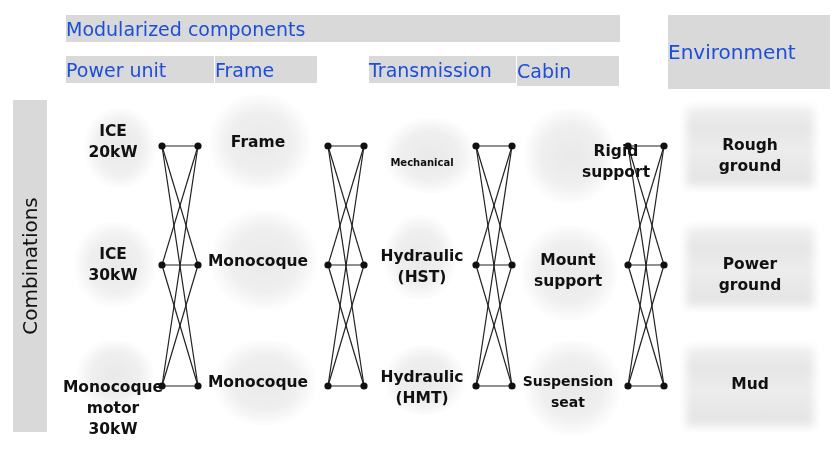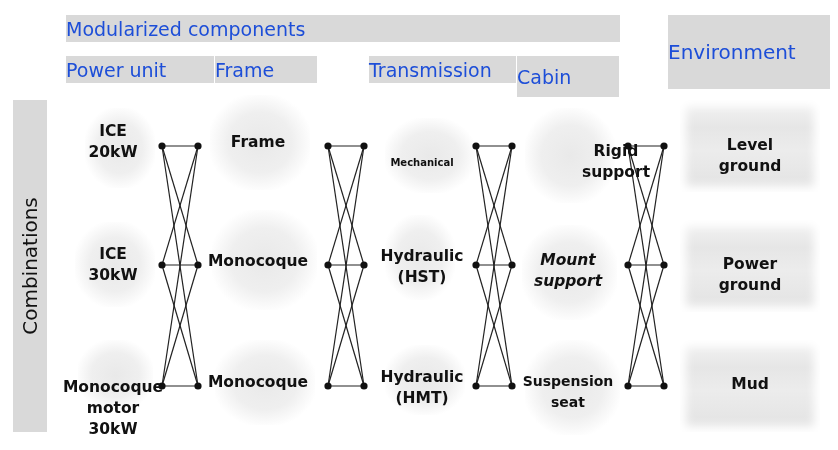--- a/index.html
+++ b/index.html
@@ -24,21 +24,21 @@
 
 <div class="hdr" style="left:66px;top:56px;width:148px;height:27px;">
     <span>Power unit</span>
   </div>
 <div class="hdr" style="left:215px;top:56px;width:102px;height:27px;">
     <span>Frame</span>
   </div>
 <div class="hdr" style="left:350px;top:56px;width:147px;height:27px;margin-left:19px;">
     <span>Transmission</span>
   </div>
-<div class="hdr" style="left:517px;top:56px;width:102px;height:41px;">
+<div class="hdr" style="left:517px;top:56px;width:102px;height:30px;">
     <span>Cabin</span>
   </div>
 
 <div class="side">
     <span>Combinations</span>
   </div>
 
 <div class="ghost" style="left:85px;top:108px;width:70px;height:80px;"></div>
 <div class="ghost" style="left:75px;top:222px;width:80px;height:85px;"></div>
 <div class="ghost" style="left:78px;top:340px;width:75px;height:70px;"></div>
@@ -130,22 +130,22 @@
     <div class="lbl" style="left: 258px; top: 142px; white-space: pre;">Frame</div>
     <div class="lbl" style="left: 258px; top: 261px; white-space: pre; text-align: right;">Monocoque</div>
     <div class="lbl" style="left: 258px; top: 382px; white-space: pre;">Monocoque</div>
     <div class="lbl" style="left: 422px; top: 162px; font-size: 10px; white-space: pre;">Mechanical</div>
     <div class="lbl" style="left: 422px; top: 267px; white-space: pre;">Hydraulic
 (HST)</div>
     <div class="lbl" style="left: 422px; top: 388px; white-space: pre;">Hydraulic
 (HMT)</div>
     <div class="lbl" style="left: 568px; top: 162px; white-space: pre; margin-left: 48px;">Rigid
 support</div>
-    <div class="lbl" style="left: 568px; top: 271px; white-space: pre; font-style: italic;">Mount
+    <div class="lbl" style="left: 568px; top: 271px; white-space: pre;">Mount
 support</div>
     <div class="lbl" style="left: 568px; top: 392px; font-size: 14px; white-space: pre;">Suspension
 seat</div>
-    <div class="lbl" style="left: 750px; top: 156px; white-space: pre;">Level
+    <div class="lbl" style="left: 750px; top: 156px; white-space: pre;">Rough
 ground</div>
     <div class="lbl" style="left: 750px; top: 275px; white-space: pre;">Power
 ground</div>
     <div class="lbl" style="left: 750px; top: 384px; white-space: pre;">Mud</div>
   </div>
 
 </body></html>

